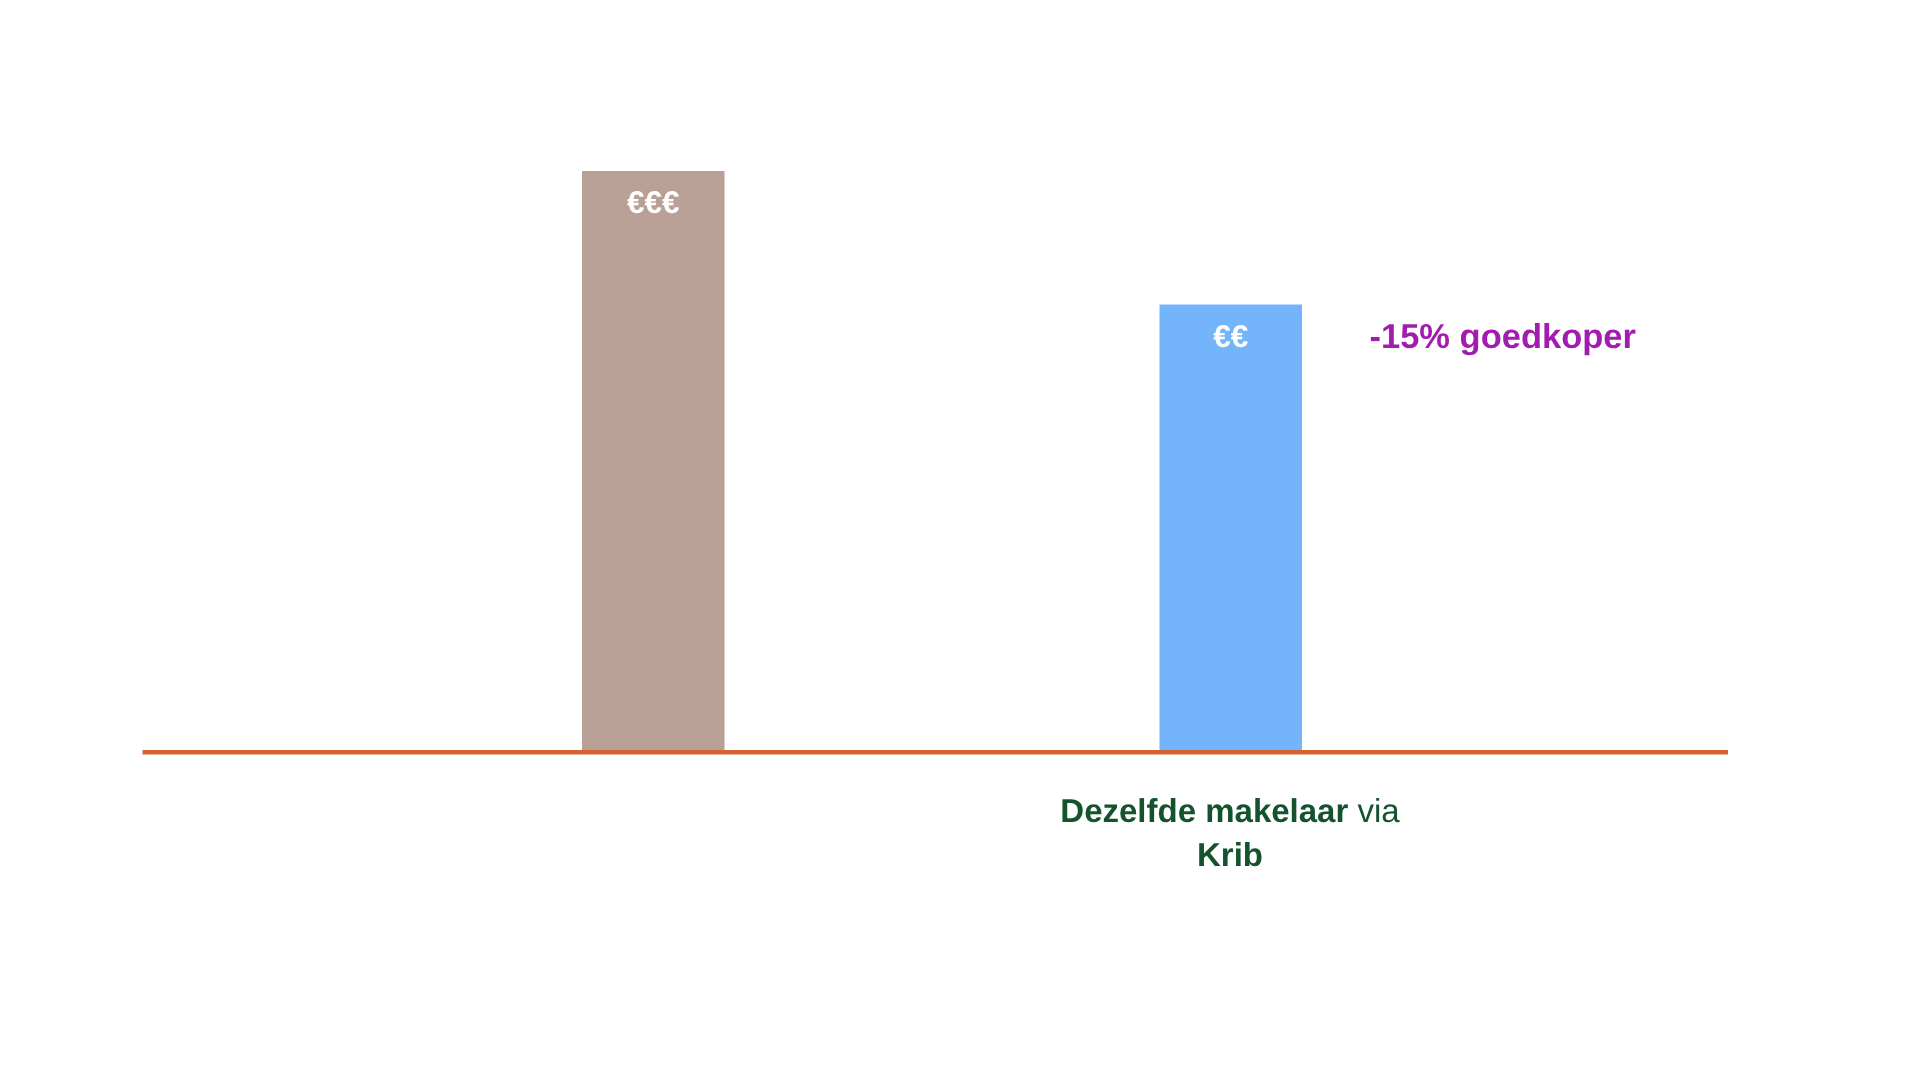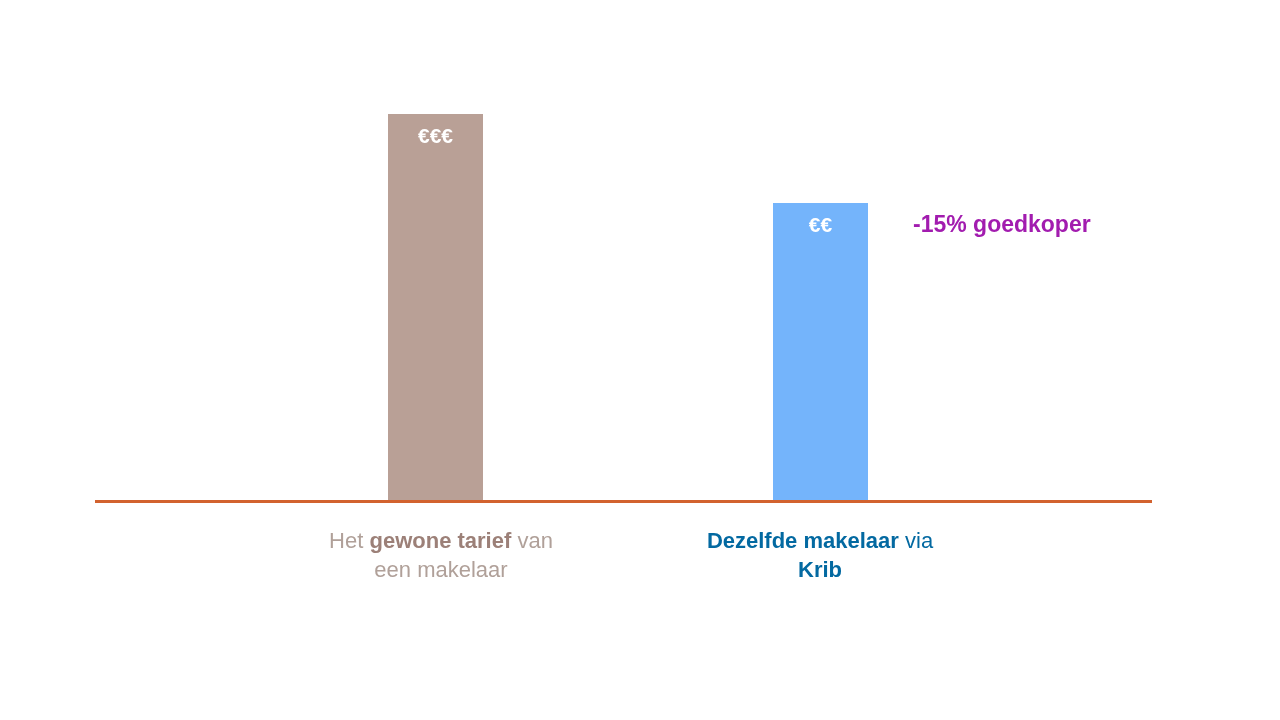--- a/index.html
+++ b/index.html
@@ -74,21 +74,21 @@
   #label-regular {
     left: 321px;
     color: #b0a099;
   }
   #label-regular .em {
     color: #9c8078;
     font-weight: bold;
   }
   #label-krib {
     left: 700px;
-    color: #0369a1;
+    color: #14532d;
   }
   #label-krib .em {
     font-weight: bold;
   }
   #label-krib .light {
     font-weight: normal;
   }
 
   
   #annotation-savings {
@@ -109,23 +109,20 @@
   <div class="bar" id="bar-regular">
     <span class="bar-value">€€€</span>
   </div>
 
   <div class="bar" id="bar-krib">
     <span class="bar-value">€€</span>
   </div>
 
   <div class="baseline"></div>
 
-  <div class="cat-label" id="label-regular">
-    <span>Het </span><span class="em">gewone tarief</span><span> van een makelaar</span>
-  </div>
 
   <div class="cat-label" id="label-krib">
     <span class="em">Dezelfde makelaar</span><span class="light"> via </span><span class="em">Krib</span>
   </div>
 
   <div id="annotation-savings">-15% goedkoper</div>
 
 </div>
 
 </body></html>

